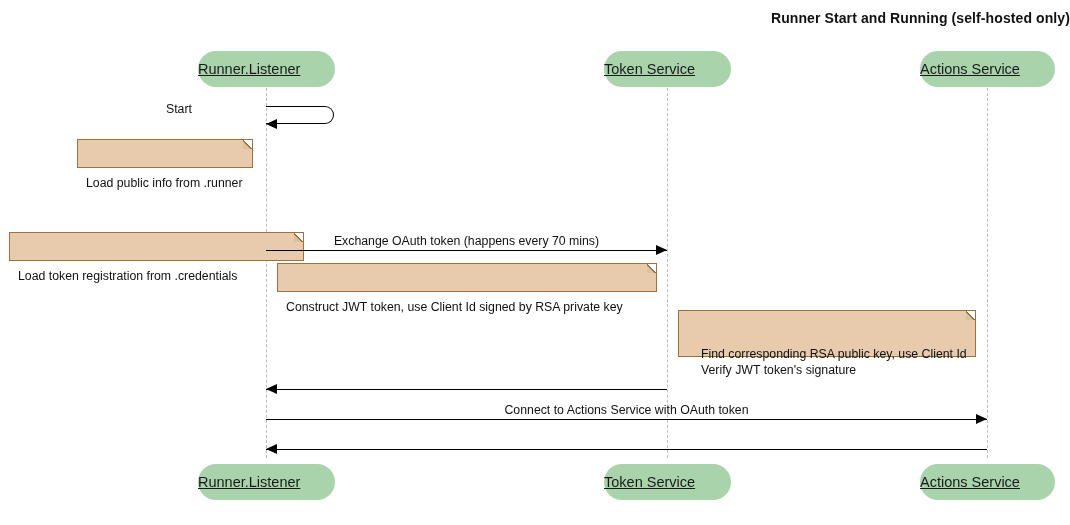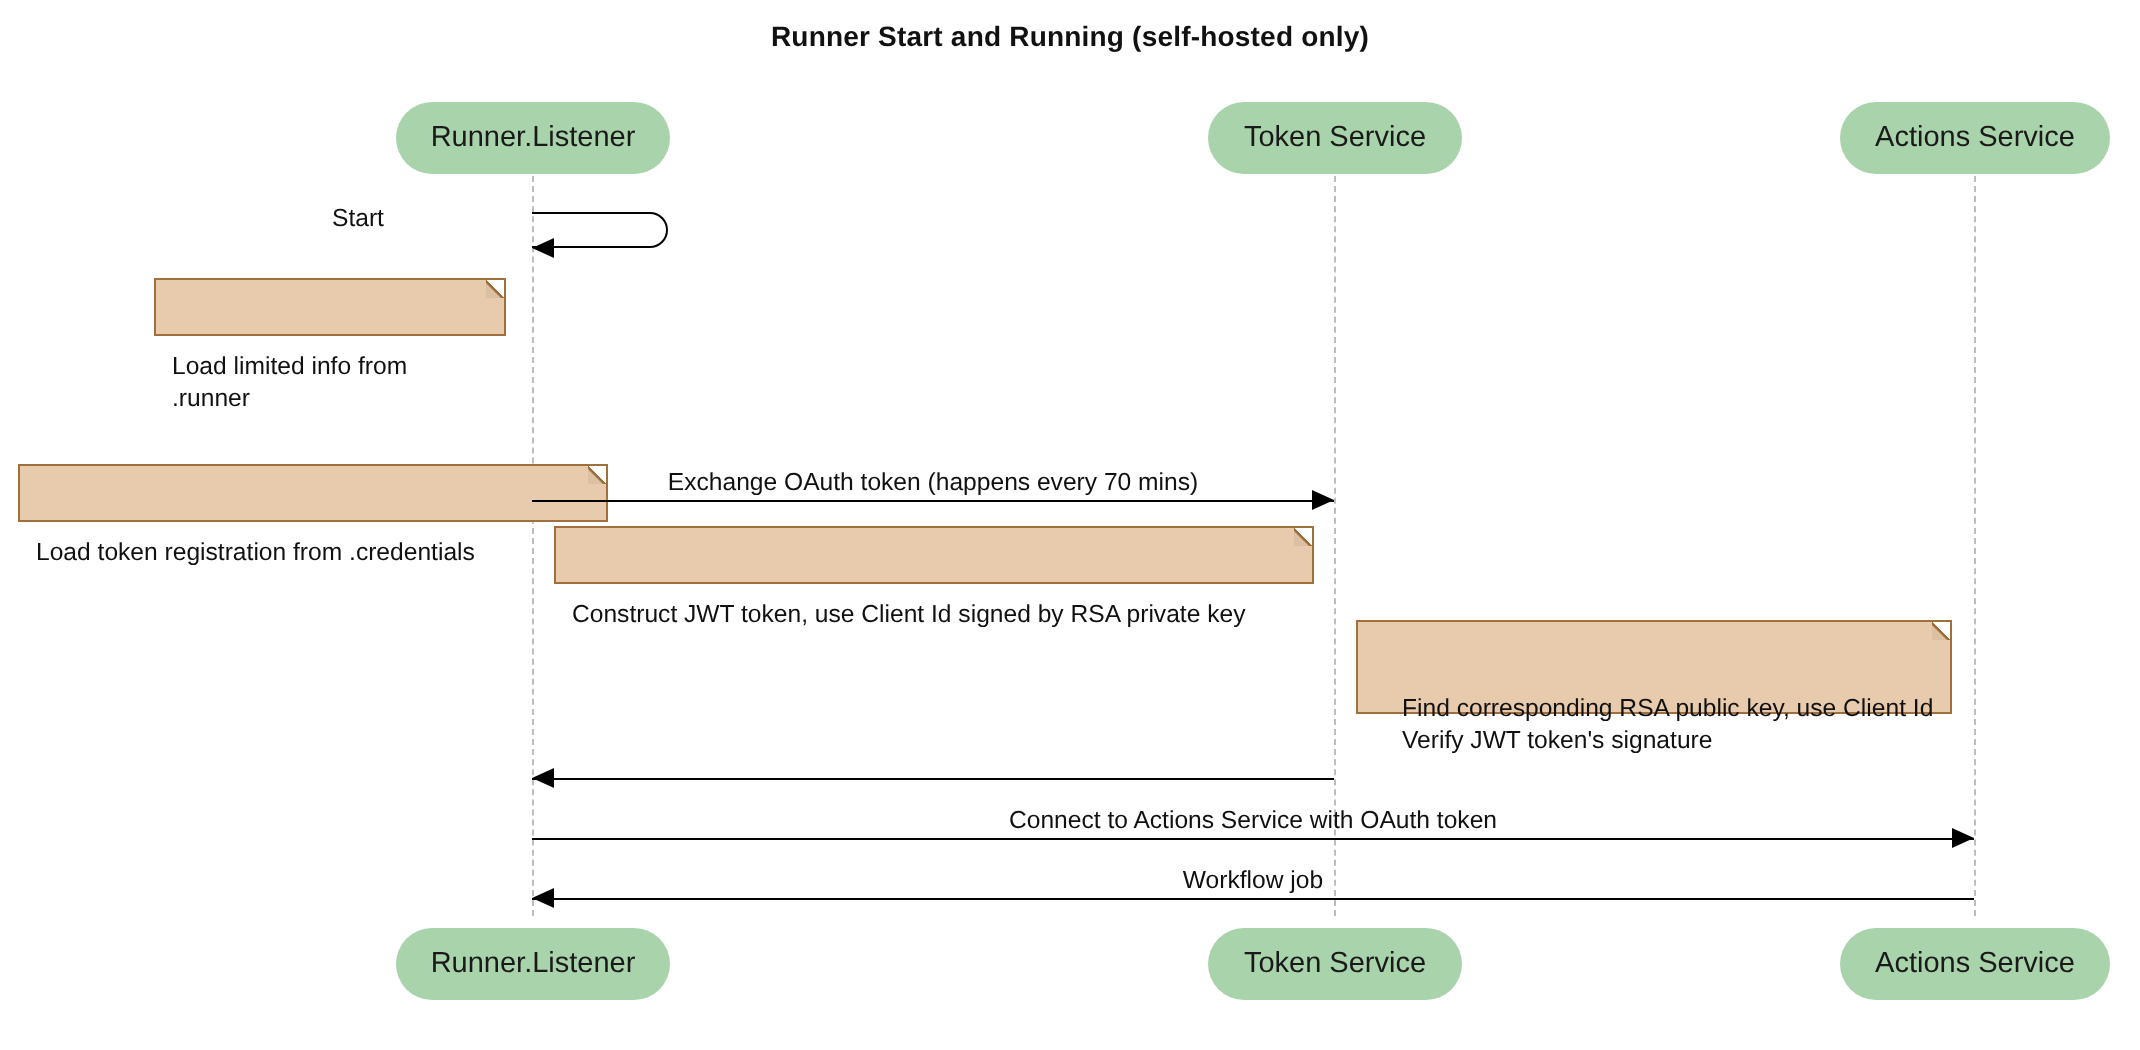--- a/index.html
+++ b/index.html
@@ -8,21 +8,21 @@
     background:#ffffff;
     font-family:"Liberation Sans", sans-serif;
     color:#000000;
     overflow:hidden;
   }
   #diagram{position:relative;width:1070px;height:525px;}
 
   .title{
     position:absolute;
     top:10px;left:0;width:1070px;
-    text-align:center;
+    text-align:right;
     font-size:14px;
     font-weight:bold;
     color:#111111;
     letter-spacing:0.1px;
   }
 
   
   .lifeline{
     position:absolute;
     width:0;
@@ -30,24 +30,24 @@
   }
 
   
   .participant{
     position:absolute;
     height:36px;
     border-radius:18px;
     background:#a9d3ab;
     display:flex;
     align-items:center;
-    justify-content:center;
     font-size:14.5px;
     color:#1a1a1a;
     box-sizing:border-box;
+    text-decoration:underline;
   }
 
   
   .note{
     position:absolute;
     background:#e8cbad;
     border:1px solid #a0703c;
     box-sizing:border-box;
     font-size:12.3px;
     line-height:15.5px;
@@ -131,21 +131,21 @@
   <div class="participant" style="left:920px;top:464px;width:135px;">
     <span>Actions Service</span>
   </div>
 
   <div class="msg-label rightalign" style="left:166px;top:102px;width:93px;">Start</div>
   <div class="selfloop" style="left:266px;top:106px;width:68px;height:18px;"></div>
   <div class="arrow-head left" style="left:266px;top:119px;"></div>
 
   <div class="note" style="left:77px;top:139px;width:176px;height:29px;">
     <span class="fold"></span>
-    <span>Load limited info from .runner</span>
+    <span>Load public info from .runner</span>
   </div>
 
   <div class="note" style="left:9px;top:186px;width:295px;height:29px;margin-top:46px;">
     <span class="fold"></span>
     <span>Load token registration from .credentials</span>
   </div>
 
   <div class="msg-label" style="left:266px;top:234px;width:401px;">Exchange OAuth token (happens every 70 mins)</div>
   <div class="msg-line" style="left:266px;top:250px;width:401px;"></div>
   <div class="arrow-head right" style="left:656px;top:245px;"></div>
@@ -161,17 +161,16 @@
 Verify JWT token's signature</span>
   </div>
 
   <div class="msg-line" style="left:266px;top:389px;width:401px;"></div>
   <div class="arrow-head left" style="left:266px;top:384px;"></div>
 
   <div class="msg-label" style="left:266px;top:403px;width:721px;">Connect to Actions Service with OAuth token</div>
   <div class="msg-line" style="left:266px;top:419px;width:721px;"></div>
   <div class="arrow-head right" style="left:976px;top:414px;"></div>
 
-  <div class="msg-label" style="left:266px;top:433px;width:721px;">Workflow job</div>
   <div class="msg-line" style="left:266px;top:449px;width:721px;"></div>
   <div class="arrow-head left" style="left:266px;top:444px;"></div>
 
 </div>
 
 </body></html>

